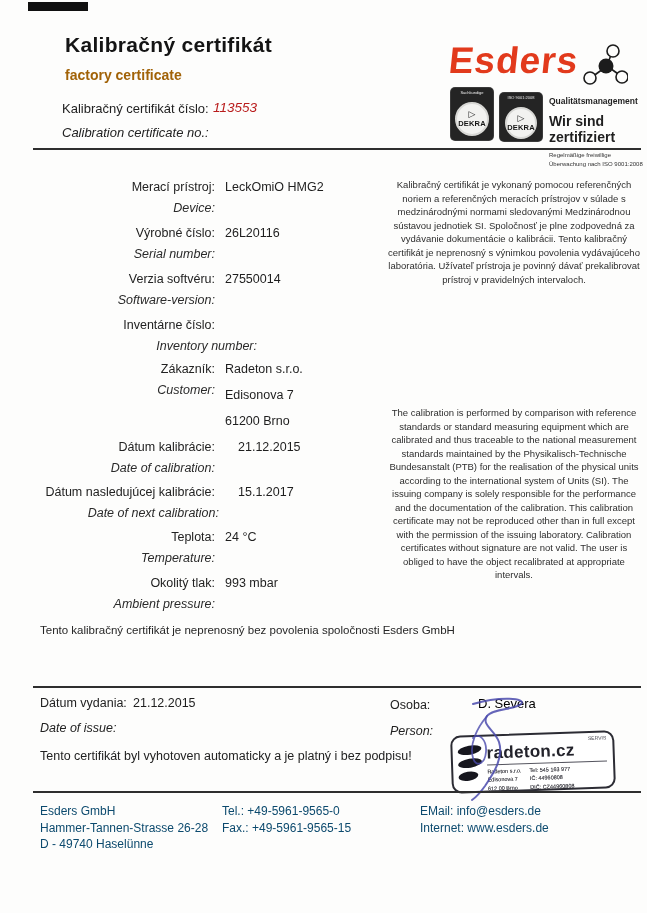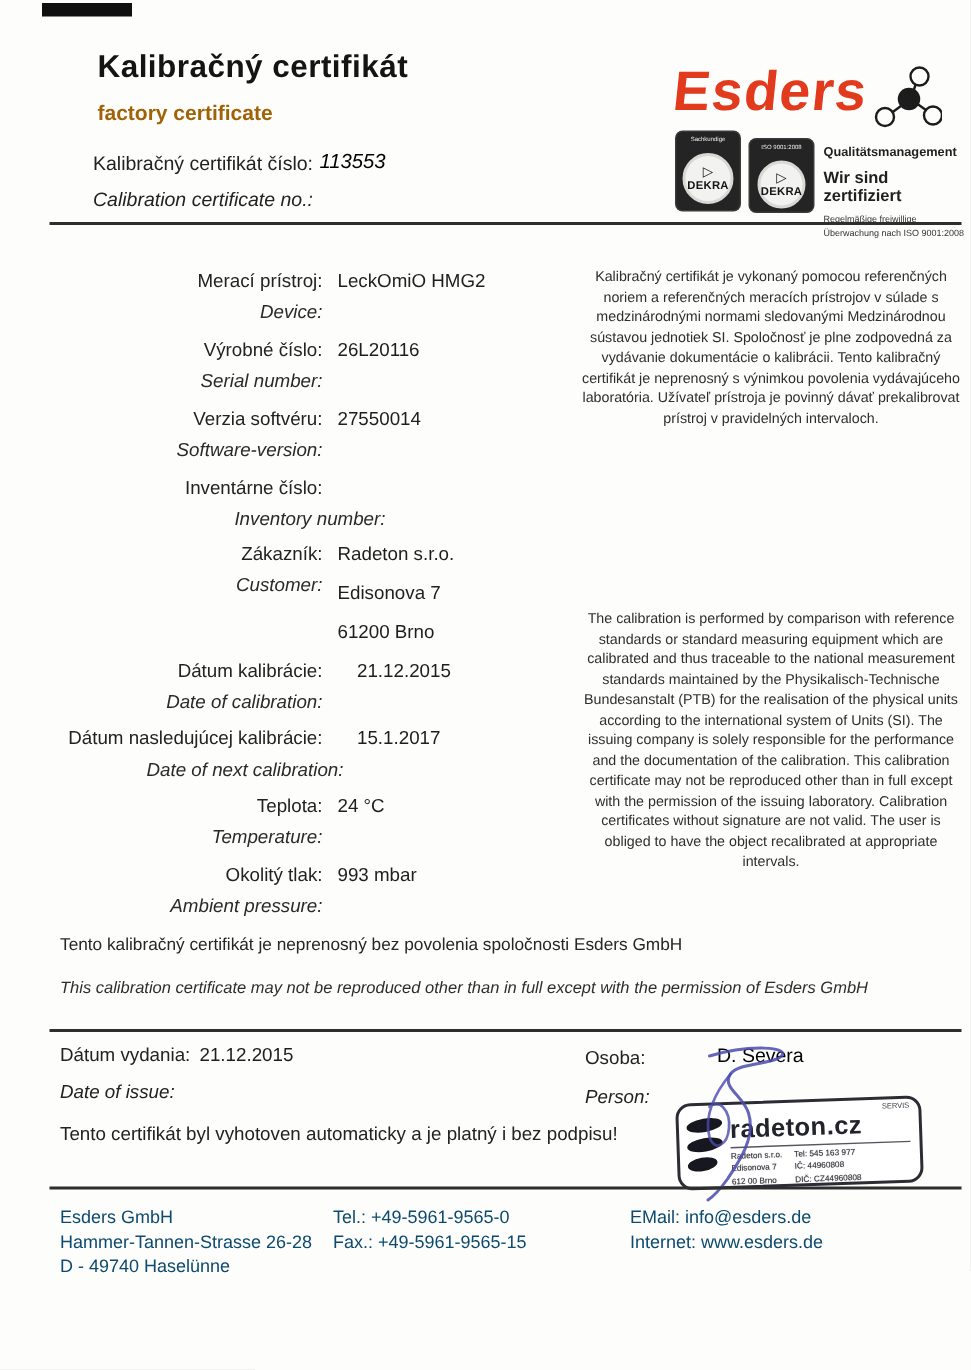--- a/index.html
+++ b/index.html
@@ -10,39 +10,39 @@
     font-family:"Liberation Sans", sans-serif;
   }
   .abs { position:absolute; }
   .it  { font-style:italic; }
   .artifact { background:#101010; }
 
   
   .title    { font-size:21px; font-weight:bold; color:#141414; letter-spacing:.3px; }
   .subtitle { font-size:14px; font-weight:bold; color:#a16207; }
   .certno-label { font-size:13px; color:#222; }
-  .certno-value { font-size:13.5px; font-style:italic; color:#000000; }
+  .certno-value { font-size:13.5px; font-style:italic; color:#b91c1c; }
 
   
   .esders-word {
     font-size:37px; font-weight:bold; color:#e23a1c;
     letter-spacing:1px; transform:skewX(-6deg); line-height:1;
     font-family:"Liberation Sans", sans-serif;
   }
   .badge { background:#242424; border-radius:4px; box-shadow:0 0 0 1px #3a3a3a; }
   .badge .hdr { color:#eee; font-size:4px; text-align:center; padding-top:2px; line-height:1.3; height:14px; overflow:hidden; }
   .badge .circ {
     width:34px; height:34px; border-radius:50%; background:#f2f2f0; margin:0 auto;
     display:flex; flex-direction:column; align-items:center; justify-content:center;
     border:2px solid #d8d8d5;
   }
   .badge .tri { font-size:9px; color:#1c1c1c; line-height:1; }
   .badge .dk  { font-size:7.5px; font-weight:bold; color:#141414; letter-spacing:.2px; }
   .q1 { font-size:8.5px; font-weight:bold; color:#1f1f1f; }
-  .q2 { font-size:11px; font-weight:bold; color:#1f1f1f; margin-top:7px; }
+  .q2 { font-size:14px; font-weight:bold; color:#1f1f1f; margin-top:7px; }
   .q3 { font-size:6px; color:#333; margin-top:6px; line-height:1.5; }
 
   .divider { height:2px; background:#2e2e2e; }
 
   
   .lab-sk { position:absolute; width:215px; text-align:right; font-size:12.5px; color:#222; }
   .lab-en { position:absolute; width:215px; text-align:right; font-size:12.5px; font-style:italic; color:#2a2a2a; }
   .val    { position:absolute; font-size:12.5px; color:#1e1e1e; }
 
   .note { text-align:center; font-size:9.5px; line-height:13.5px; color:#2e2e2e; }
@@ -141,35 +141,34 @@
   <div class="val" style="left:225px; top:362px;">Radeton s.r.o.</div>
   <div class="val" style="left:225px; top:388px;">Edisonova 7</div>
   <div class="val" style="left:225px; top:414px;">61200 Brno</div>
 
   <div class="lab-sk" style="left:0; top:440px;">Dátum kalibrácie:</div>
   <div class="val" style="left:238px; top:440px;">21.12.2015</div>
   <div class="lab-en" style="left:0; top:461px;">Date of calibration:</div>
 
   <div class="lab-sk" style="left:0; top:485px;">Dátum nasledujúcej kalibrácie:</div>
   <div class="val" style="left:238px; top:485px;">15.1.2017</div>
-  <div class="lab-en" style="left:14px; top:506px;">Date of next calibration:</div>
+  <div class="lab-en" style="left:4px; top:506px;">Date of next calibration:</div>
 
   <div class="lab-sk" style="left:0; top:530px;">Teplota:</div>
   <div class="val" style="left:225px; top:530px;">24 °C</div>
   <div class="lab-en" style="left:0; top:551px;">Temperature:</div>
 
   <div class="lab-sk" style="left:0; top:576px;">Okolitý tlak:</div>
   <div class="val" style="left:225px; top:576px;">993 mbar</div>
   <div class="lab-en" style="left:0; top:597px;">Ambient pressure:</div>
 
   <div class="abs note" style="left:385px; top:178px; width:258px;">Kalibračný certifikát je vykonaný pomocou referenčných noriem a referenčných meracích prístrojov v súlade s medzinárodnými normami sledovanými Medzinárodnou sústavou jednotiek SI. Spoločnosť je plne zodpovedná za vydávanie dokumentácie o kalibrácii. Tento kalibračný certifikát je neprenosný s výnimkou povolenia vydávajúceho laboratória. Užívateľ prístroja je povinný dávať prekalibrovat prístroj v pravidelných intervaloch.</div>
   <div class="abs note" style="left:385px; top:406px; width:258px;">The calibration is performed by comparison with reference standards or standard measuring equipment which are calibrated and thus traceable to the national measurement standards maintained by the Physikalisch-Technische Bundesanstalt (PTB) for the realisation of the physical units according to the international system of Units (SI). The issuing company is solely responsible for the performance and the documentation of the calibration. This calibration certificate may not be reproduced other than in full except with the permission of the issuing laboratory. Calibration certificates without signature are not valid. The user is obliged to have the object recalibrated at appropriate intervals.</div>
 
   <div class="abs stmt-sk" style="left:40px; top:624px;">Tento kalibračný certifikát je neprenosný bez povolenia spoločnosti Esders GmbH</div>
-  <div class="abs stmt-en" style="left:40px; top:653px;">This calibration certificate may not be reproduced other than in full except with the permission of Esders GmbH</div>
 
   <div class="abs divider" style="left:33px; top:686px; width:608px;"></div>
 
   <div class="abs issue-lab" style="left:40px; top:696px;">Dátum vydania:</div>
   <div class="abs issue-val" style="left:133px; top:696px;">21.12.2015</div>
   <div class="abs issue-lab it" style="left:40px; top:721px;">Date of issue:</div>
 
   <div class="abs issue-lab" style="left:390px; top:698px;">Osoba:</div>
   <div class="abs issue-lab it" style="left:390px; top:724px;">Person:</div>
   <div class="abs person-name" style="left:478px; top:696px;">D. Severa</div>

